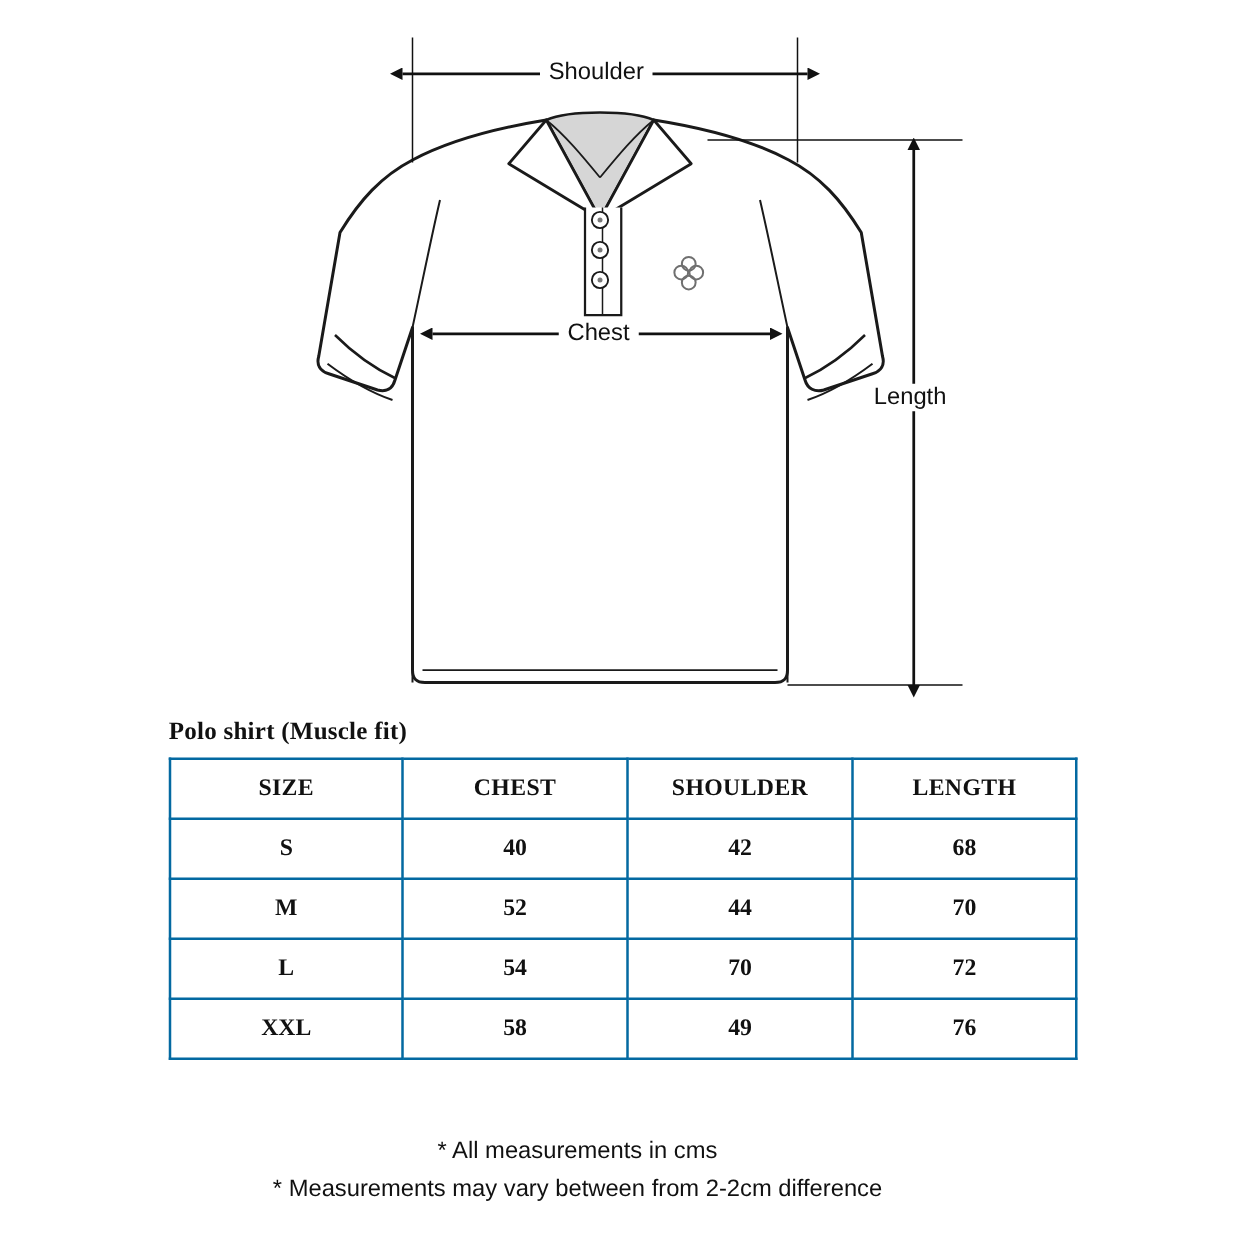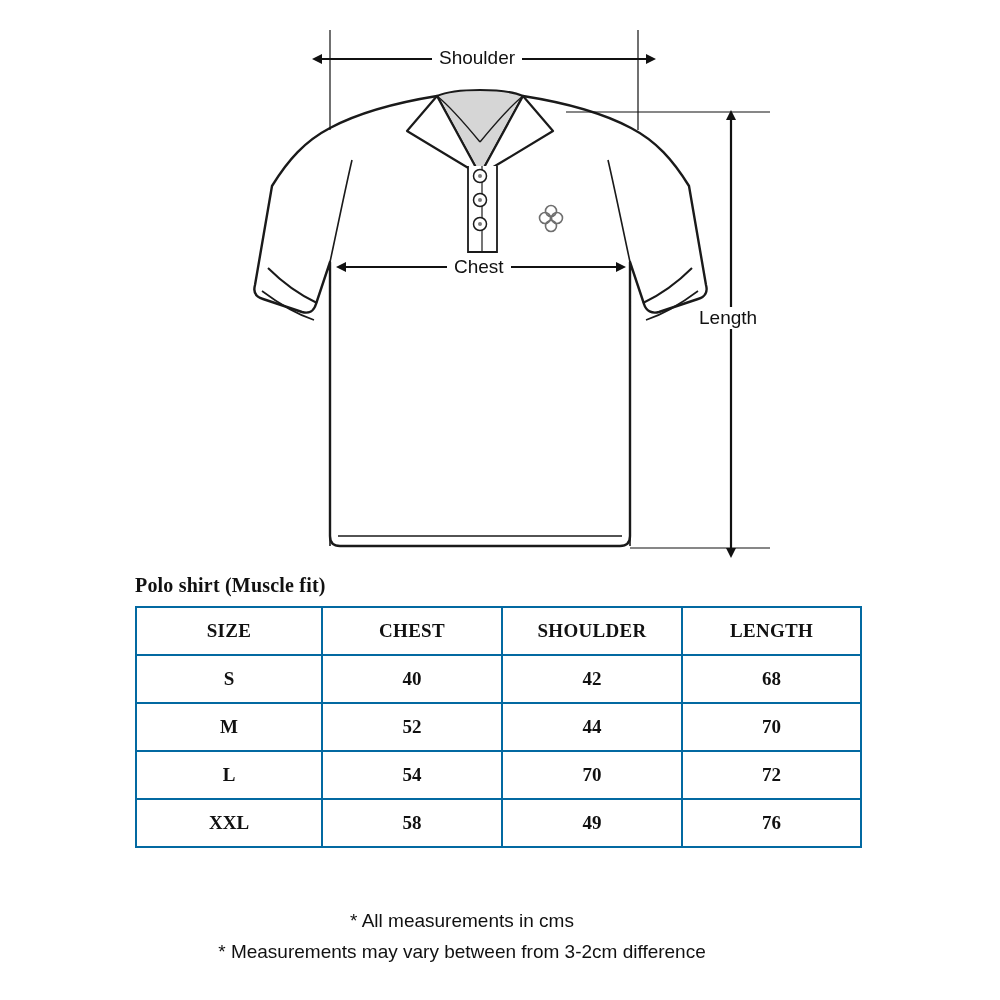--- a/index.html
+++ b/index.html
@@ -244,16 +244,16 @@
           <td>58</td>
           <td>49</td>
           <td>76</td>
         </tr>
       </tbody>
     </table>
   </div>
 
   <div id="notes">
     <div class="note">* All measurements in cms</div>
-    <div class="note">* Measurements may vary between from 3-2cm difference</div>
+    <div class="note">* Measurements may vary between from 2-2cm difference</div>
   </div>
 
 </div>
 
 </body></html>

